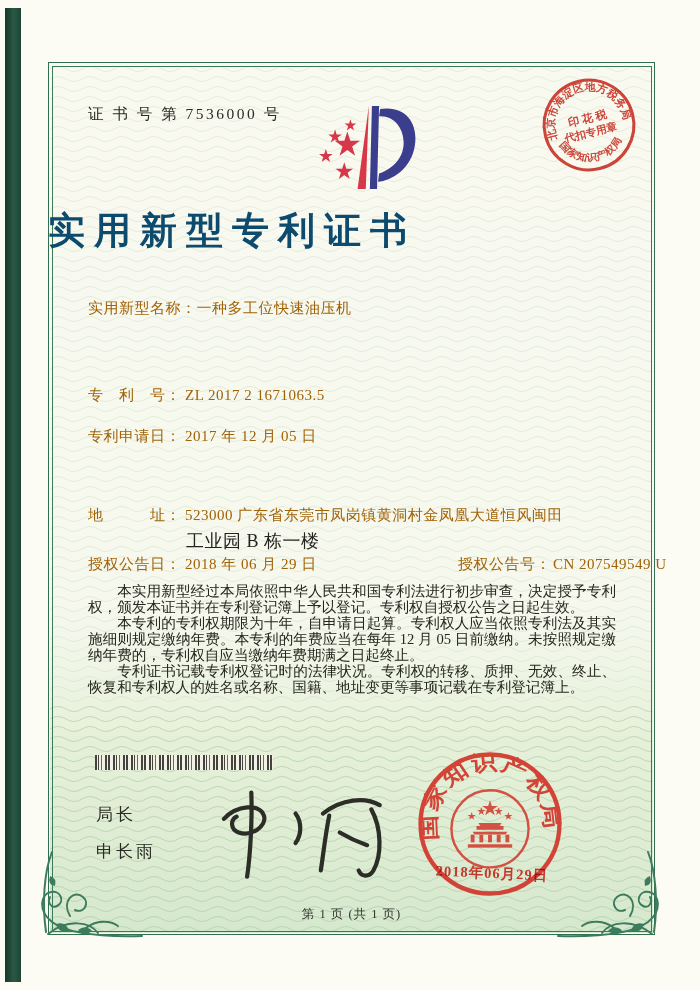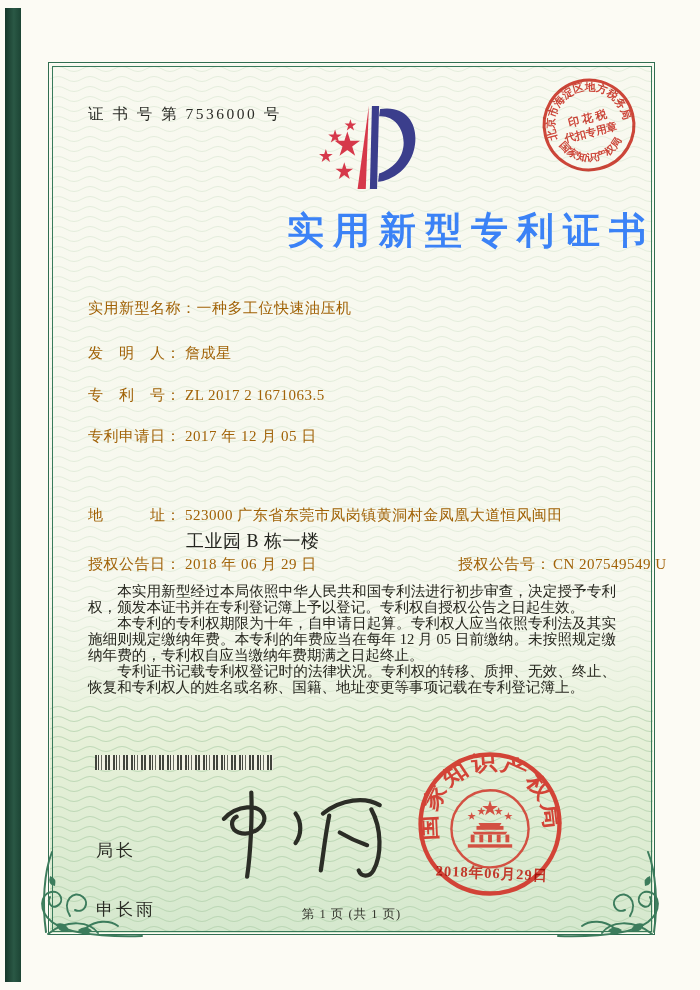--- a/index.html
+++ b/index.html
@@ -12,41 +12,41 @@
   .left-band { position:absolute; left:5px; top:8px; width:16px; height:974px;
     background:linear-gradient(90deg,#16382a 0%,#2a5845 55%,#1c4434 100%); }
   .frame { position:absolute; left:48px; top:62px; width:607px; height:873px;
     border:1.6px solid #316e51; }
   .frame-inner { position:absolute; inset:2.5px; border:1px solid #387a5a; }
   .bg-waves { position:absolute; left:50px; top:64px; width:603px; height:869px; z-index:0; }
   .content { position:absolute; inset:0; z-index:2; }
 
   .cert-no { position:absolute; left:88px; top:104px; font-size:15.5px; letter-spacing:2.5px; color:#2b2c27; }
   .logo { position:absolute; left:290px; top:100px; width:128px; height:98px; }
-  .title { position:absolute; left:48px; top:206px; width:607px; text-align:right;
-    font-size:37px; font-weight:700; letter-spacing:9px; color:#3b82f6; }
+  .title { position:absolute; left:48px; top:206px; width:607px; text-align:left;
+    font-size:37px; font-weight:700; letter-spacing:9px; color:#0c4a6e; }
 
   .row { position:absolute; left:88px; width:540px; font-size:15px; color:#a16207; white-space:nowrap; }
   .lbl { display:inline-block; min-width:97px; letter-spacing:0.5px; }
   .val { letter-spacing:0.5px; }
   .addr2 { position:absolute; left:186px; font-size:18px; letter-spacing:0.5px; }
   .pair2 { position:absolute; left:370px; top:0; }
 
   .body-text { position:absolute; left:88px; top:583px; width:528px;
     font-size:14.6px; line-height:16px; text-align:justify; color:#26261e; }
   .body-text p { text-indent:2em; }
 
   .barcode { position:absolute; left:95px; top:755px; width:178px; height:15px; opacity:.88;
     background:repeating-linear-gradient(90deg,#2c2d28 0 2px,#f3f1e6 2px 3px,#2c2d28 3px 4px,
       #f3f1e6 4px 6px,#57584f 6px 7px,#f3f1e6 7px 10px,#2c2d28 10px 12px,#f3f1e6 12px 13px,
       #2c2d28 13px 15px,#f3f1e6 15px 18px); }
 
   .director { position:absolute; left:96px; top:803px; font-size:17px; letter-spacing:3px;
     font-family:"Liberation Sans","DejaVu Sans",sans-serif; color:#2a2b24; }
-  .director div { margin-bottom:14px;margin-top:36px; }
+  .director div { margin-bottom:14px; }
   .signature { position:absolute; left:205px; top:782px; width:200px; height:100px; }
 
   .seal { position:absolute; left:408px; top:742px; width:164px; height:164px;
     mix-blend-mode:multiply; opacity:.95; }
   .seal-date { position:absolute; left:412px; top:864px; width:160px; text-align:center;
     color:#c23a2c; font-size:14.5px; font-weight:700; letter-spacing:1px;
     transform:rotate(2.5deg); mix-blend-mode:multiply; }
   .stamp { position:absolute; left:538px; top:74px; width:102px; height:102px;
     transform:rotate(-14deg); mix-blend-mode:multiply; opacity:.92; }
 
@@ -131,23 +131,20 @@
       <g fill="#3b3e8c">
         <path d="M80,4 L87,4 L85,85 L78,85 Z"></path>
         <path d="M88,7 C114,3 125,22 122,42 C119,65 99,77 86,78 L87,70 C99,66 111,56 111,40 C111,25 101,13 87,14 Z"></path>
       </g>
     </svg>
 
     <h1 class="title">实用新型专利证书</h1>
 
     <div class="row" style="top:299px">
       <span class="lbl">实用新型名称：</span><span class="val">一种多工位快速油压机</span>
-    </div>
-    <div class="row" style="top:344px">
-      <span class="lbl">发　明　人：</span><span class="val">詹成星</span>
     </div>
     <div class="row" style="top:386px">
       <span class="lbl">专　利　号：</span><span class="val">ZL 2017 2 1671063.5</span>
     </div>
     <div class="row" style="top:427px">
       <span class="lbl">专利申请日：</span><span class="val">2017 年 12 月 05 日</span>
     </div>
     <div class="row" style="top:506px">
       <span class="lbl">地　　　址：</span><span class="val">523000 广东省东莞市凤岗镇黄洞村金凤凰大道恒风闽田</span>
     </div>

